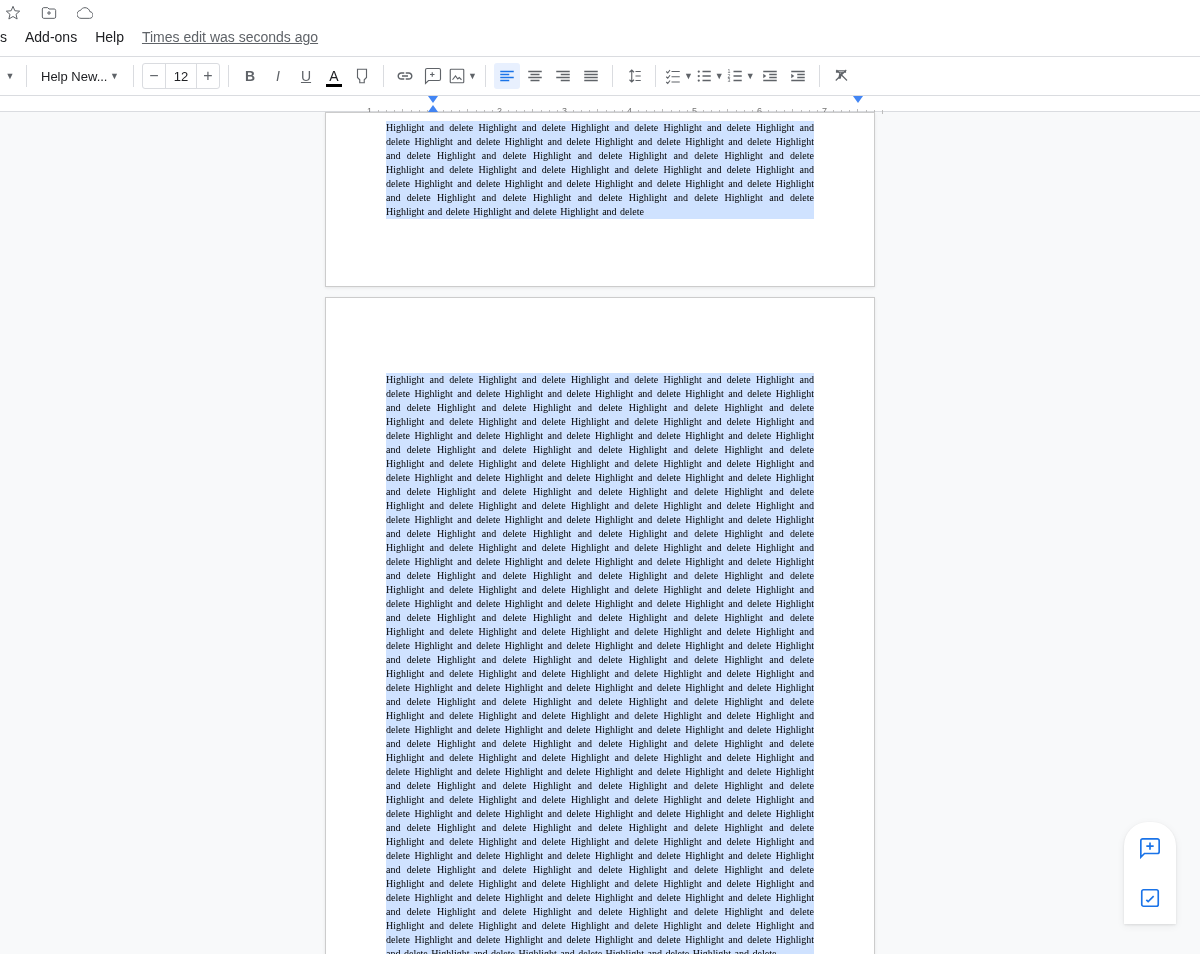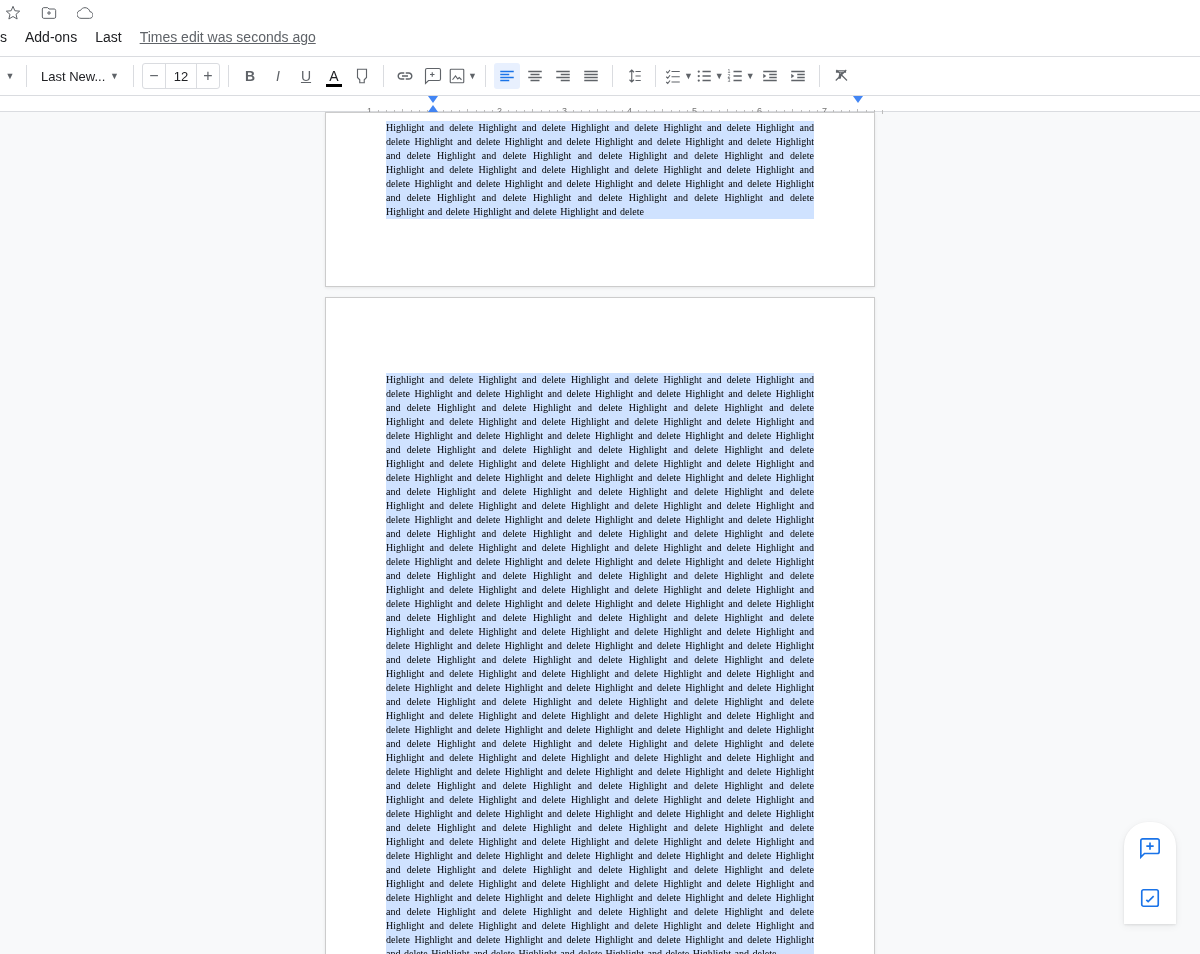--- a/index.html
+++ b/index.html
@@ -231,31 +231,31 @@
   <span class="tb-btn">
     <svg width="16" height="16" viewBox="0 0 24 24">
         <path d="M19.35 10.04C18.67 6.59 15.64 4 12 4 9.11 4 6.6 5.64 5.35 8.04 2.34 8.36 0 10.91 0 14c0 3.31 2.69 6 6 6h13c2.76 0 5-2.24 5-5 0-2.64-2.05-4.78-4.65-4.96z" fill="none" stroke="#5f6368" stroke-width="1.5"></path>
       </svg>
   </span>
 </div>
 
 <div class="menu-bar">
   <span class="menu-item">s</span>
   <span class="menu-item">Add-ons</span>
-  <span class="menu-item">Last</span>
+  <span class="menu-item">Help</span>
   <span class="last-edit">Times edit was seconds ago</span>
 </div>
 
 <div class="toolbar">
   <span class="tb-btn" style="min-width:18px;">
     <span class="dropdown-arrow">▼</span>
   </span>
   <span class="tb-sep"></span>
   <div class="font-select">
-    <span>Last New...</span>
+    <span>Help New...</span>
     <span class="dropdown-arrow">▼</span>
   </div>
   <span class="tb-sep"></span>
   <div class="fontsize-group">
     <div class="fontsize-btn">−</div>
     <input class="fontsize-input" value="12" style="">
     <div class="fontsize-btn">+</div>
   </div>
   <span class="tb-sep"></span>
   <span class="tb-btn">

